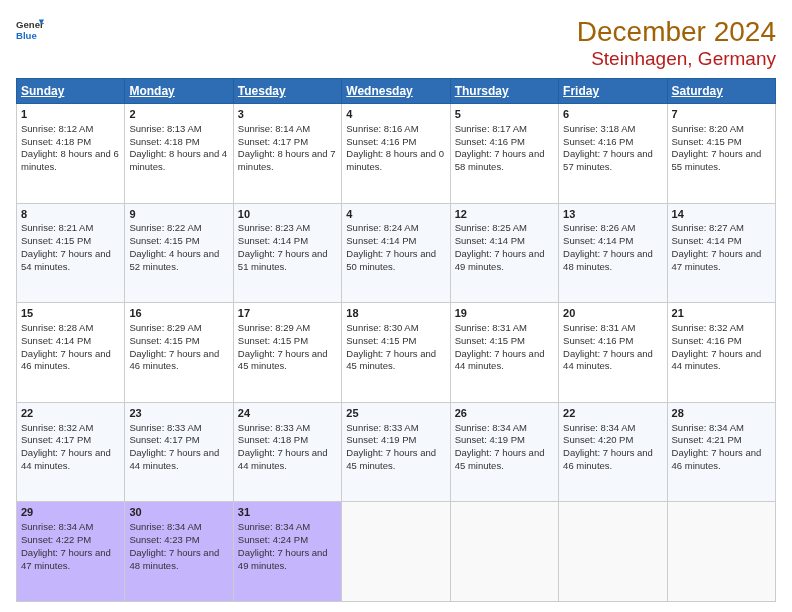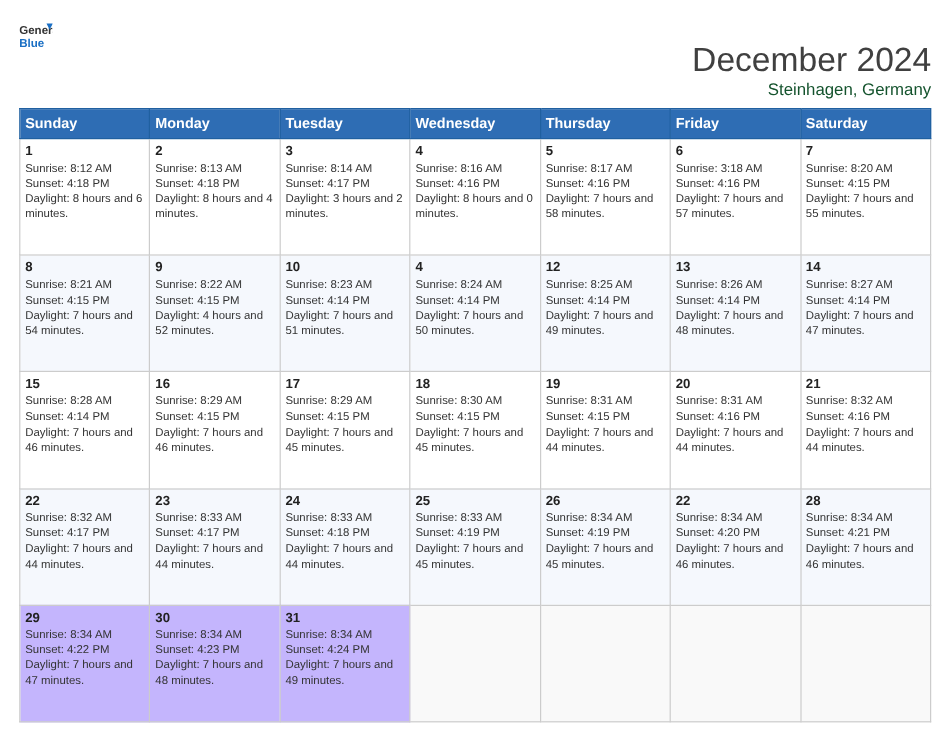--- a/index.html
+++ b/index.html
@@ -31,42 +31,42 @@
     .logo-icon {
       width: 28px;
       height: 28px;
     }
     .title-block {
       text-align: right;
     }
     .main-title {
       font-size: 28px;
       font-weight: normal;
-      color: #404040;
-      margin-top: 18px;
+      color: #a16207;
     }
     .subtitle {
-      font-size: 14px;
-      color: #14532d;
+      font-size: 19px;
+      color: #b91c1c;
     }
     .calendar {
       flex: 1;
       border: 1px solid #ccc;
       border-collapse: collapse;
       width: 100%;
       table-layout: fixed;
     }
     .calendar th {
       background-color: #2e6db4;
       color: #fff;
       font-size: 12px;
       font-weight: bold;
       padding: 5px 4px;
       text-align: left;
       border: 1px solid #2060a0;
+      text-decoration: underline;
     }
     .calendar td {
       border: 1px solid #ccc;
       vertical-align: top;
       padding: 3px 4px;
       font-size: 9.5px;
       color: #333;
       line-height: 1.35;
       background: #fff;
     }
@@ -114,21 +114,21 @@
           <th>Wednesday</th>
           <th>Thursday</th>
           <th>Friday</th>
           <th>Saturday</th>
         </tr>
     </thead>
     <tbody id="cal-body">
     <tr>
           <td><span class="day-num">1</span><span>Sunrise: 8:12 AM</span><br><span>Sunset: 4:18 PM</span><br><span>Daylight: 8 hours and 6 minutes.</span></td>
           <td><span class="day-num">2</span><span>Sunrise: 8:13 AM</span><br><span>Sunset: 4:18 PM</span><br><span>Daylight: 8 hours and 4 minutes.</span></td>
-          <td><span class="day-num">3</span><span>Sunrise: 8:14 AM</span><br><span>Sunset: 4:17 PM</span><br><span>Daylight: 3 hours and 2 minutes.</span></td>
+          <td><span class="day-num">3</span><span>Sunrise: 8:14 AM</span><br><span>Sunset: 4:17 PM</span><br><span>Daylight: 8 hours and 7 minutes.</span></td>
           <td><span class="day-num">4</span><span>Sunrise: 8:16 AM</span><br><span>Sunset: 4:16 PM</span><br><span>Daylight: 8 hours and 0 minutes.</span></td>
           <td><span class="day-num">5</span><span>Sunrise: 8:17 AM</span><br><span>Sunset: 4:16 PM</span><br><span>Daylight: 7 hours and 58 minutes.</span></td>
           <td><span class="day-num">6</span><span>Sunrise: 3:18 AM</span><br><span>Sunset: 4:16 PM</span><br><span>Daylight: 7 hours and 57 minutes.</span></td>
           <td><span class="day-num">7</span><span>Sunrise: 8:20 AM</span><br><span>Sunset: 4:15 PM</span><br><span>Daylight: 7 hours and 55 minutes.</span></td>
         </tr>
         <tr>
           <td><span class="day-num">8</span><span>Sunrise: 8:21 AM</span><br><span>Sunset: 4:15 PM</span><br><span>Daylight: 7 hours and 54 minutes.</span></td>
           <td><span class="day-num">9</span><span>Sunrise: 8:22 AM</span><br><span>Sunset: 4:15 PM</span><br><span>Daylight: 4 hours and 52 minutes.</span></td>
           <td><span class="day-num">10</span><span>Sunrise: 8:23 AM</span><br><span>Sunset: 4:14 PM</span><br><span>Daylight: 7 hours and 51 minutes.</span></td>
           <td><span class="day-num">4</span><span>Sunrise: 8:24 AM</span><br><span>Sunset: 4:14 PM</span><br><span>Daylight: 7 hours and 50 minutes.</span></td>

